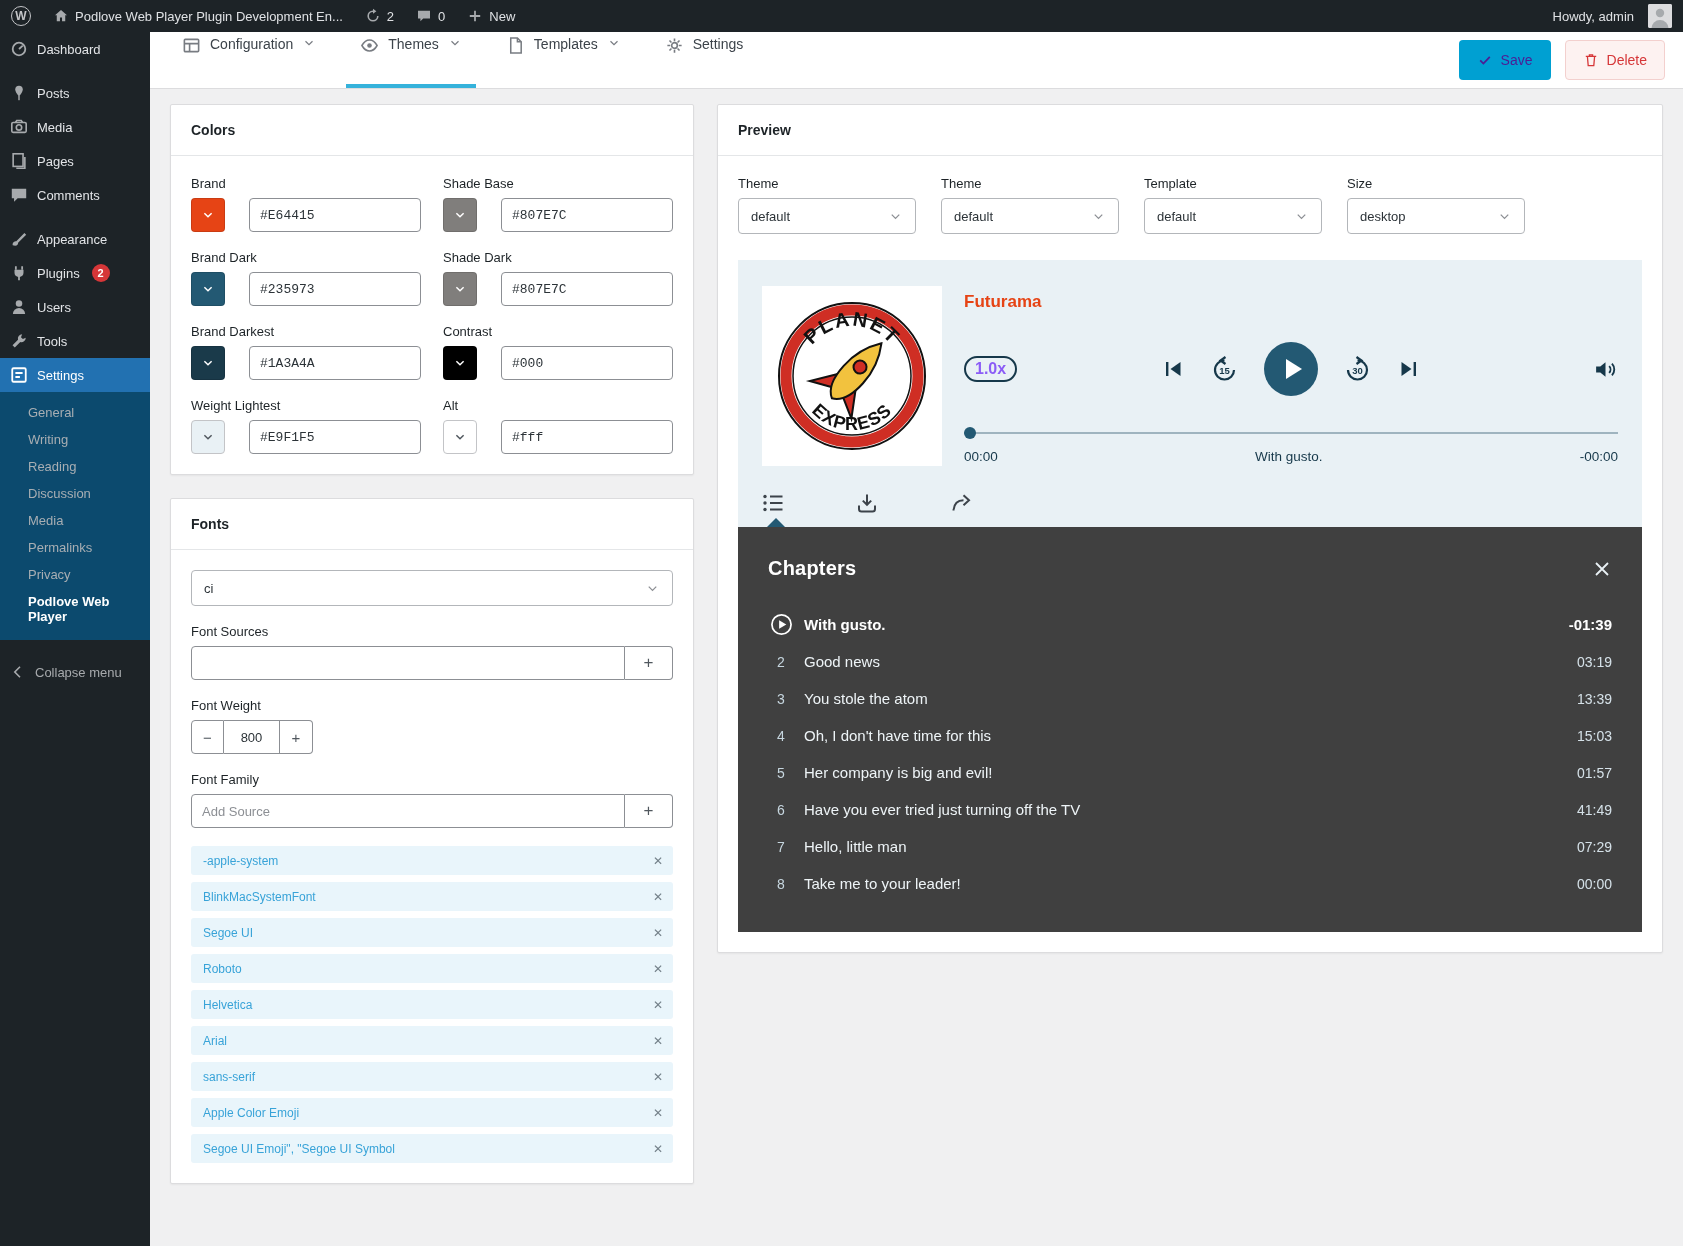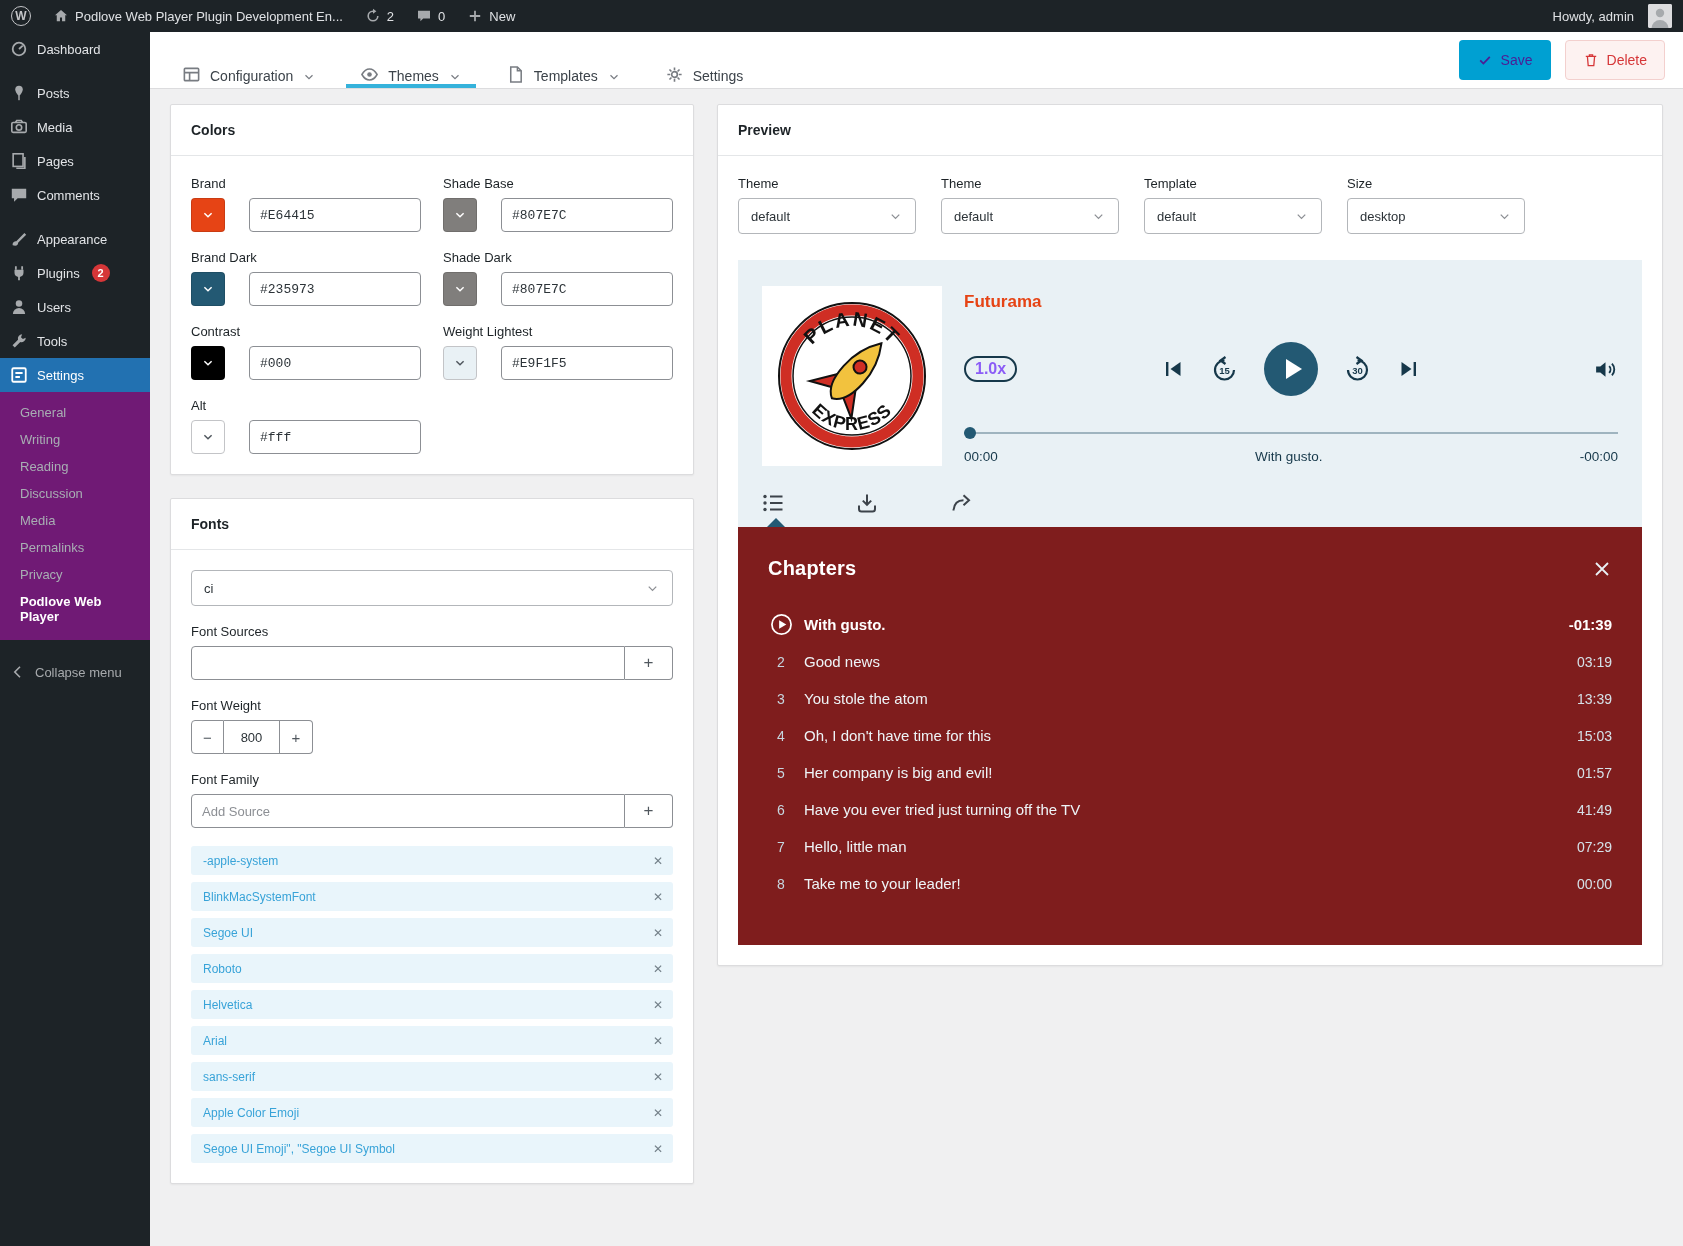--- a/index.html
+++ b/index.html
@@ -17,30 +17,30 @@
 
   
   .sidebar { position:absolute; top:32px; left:0; width:150px; height:calc(100% - 32px); background:#1d2327; color:#e2e4e7; }
   .m-item { position:relative; display:flex; align-items:center; gap:9px; padding:8px 8px 8px 10px; cursor:pointer; }
   .m-icon { width:18px; height:18px; color:#a7aaad; flex:none; }
   .m-badge { background:#d63638; color:#fff; border-radius:9px; min-width:18px; height:18px; font-size:11px; display:inline-flex; align-items:center; justify-content:center; padding:0 5px; margin-left:3px; font-weight:bold; }
   .m-sep { height:10px; }
   .m-item.active { background:#2271b1; color:#fff; }
   .m-item.active .m-icon { color:#fff; }
   .m-item.active::after { content:""; position:absolute; right:-8px; top:50%; margin-top:-8px; border:8px solid transparent; border-left-color:#2271b1; z-index:70; }
-  .submenu { background:#701a75; padding:7px 8px 10px; }
+  .submenu { background:#0c4a6e; padding:7px 16px 10px; }
   .sub-item { padding:6px 12px; color:#a8aeb3; cursor:pointer; }
   .sub-item.current { color:#fff; font-weight:bold; }
   .collapse { display:flex; align-items:center; gap:9px; padding:12px 10px; color:#a7aaad; margin-top:12px; cursor:pointer; }
   .collapse .m-icon { width:16px; height:16px; }
 
   
   .content { position:absolute; top:32px; left:150px; right:0; bottom:0; overflow:hidden; background:#f0f0f1; }
   .toolbar { height:57px; background:#fff; border-bottom:1px solid #dcdcde; display:flex; align-items:stretch; padding:0 18px; }
-  .tab { display:flex; align-items:flex-end; gap:9px; padding:0 14px; margin-right:16px; color:#3c434a; font-size:14px; border-bottom:4px solid transparent; border-top:4px solid transparent; cursor:pointer; }
+  .tab { display:flex; align-items:flex-start; gap:9px; padding:0 14px; margin-right:16px; color:#3c434a; font-size:14px; border-bottom:4px solid transparent; border-top:4px solid transparent; cursor:pointer; }
   .t-icon { width:19px; height:19px; color:#787c82; }
   .t-chev { width:14px; height:14px; color:#787c82; }
   .tab.active { border-bottom-color:#35b2db; }
   .tb-actions { margin-left:auto; display:flex; align-items:center; gap:14px; }
   .btn { display:flex; align-items:center; gap:8px; height:40px; padding:0 17px; border-radius:4px; font-size:14px; border:1px solid transparent; cursor:pointer; font-family:inherit; }
   .btn svg { width:16px; height:16px; }
   .btn-save { background:#00a0d2; color:#4c1d95; }
   .btn-delete { background:#fdf2f1; color:#d63638; border-color:#f3d0ce;text-align:right; }
 
   
@@ -91,21 +91,21 @@
   .tr-icon { width:24px; height:24px; color:#16384a; cursor:pointer; }
   .tr-icon.seek { width:27px; height:27px; }
   .play-btn { width:54px; height:54px; border-radius:50%; background:#235973; border:none; display:flex; align-items:center; justify-content:center; cursor:pointer; padding-left:5px; }
   .vol { margin-left:auto; width:25px; height:25px; color:#16384a; cursor:pointer; }
   .progress { margin-top:30px; position:relative; height:14px; cursor:pointer; }
   .p-track { position:absolute; top:6px; left:0; right:0; height:2px; background:#9fb4bf; }
   .p-handle { position:absolute; top:1px; left:0; width:12px; height:12px; border-radius:50%; background:#235973; }
   .p-times { display:flex; justify-content:space-between; font-size:13.5px; color:#16384a; margin-top:9px; }
   .player-tabs { padding:26px 24px 0; display:flex; }
   .pt-icon { width:22px; height:22px; color:#3c434a; cursor:pointer; margin-right:72px; }
-  .chapters { background:#7f1d1d; margin-top:13px; position:relative; padding:30px 30px 43px; color:#fff; }
+  .chapters { background:#404040; margin-top:13px; position:relative; padding:30px 30px 30px; color:#fff; }
   .chapters::before { content:""; position:absolute; top:-9px; left:29px; border:9px solid transparent; border-top:none; border-bottom:9px solid #235973; }
   .ch-head { display:flex; justify-content:space-between; align-items:center; margin-bottom:26px; }
   .ch-title { font-size:20px; font-weight:bold; letter-spacing:.2px; }
   .ch-close { width:20px; height:20px; cursor:pointer; color:#e9f1f5; background:none; border:none; padding:0; }
   .ch-close svg { width:20px; height:20px; }
   .ch-row { display:flex; align-items:center; height:37px; font-size:15px; cursor:pointer; }
   .ch-num { width:26px; flex:none; display:flex; justify-content:center; color:#c6d6df; font-size:14px; }
   .ch-num svg { width:23px; height:23px; color:#fff; }
   .ch-name { flex:1; margin-left:10px; color:#eef4f7; white-space:nowrap; overflow:hidden; text-overflow:ellipsis; }
   .ch-time { color:#d5e1e8; font-size:14px; }
@@ -345,20 +345,31 @@
           </div>
           <div>
             <div class="f-label">Shade Dark</div>
             <div class="f-row">
               <button class="swatch sw-dark" style="background: rgb(128, 126, 124);">
                   <svg viewBox="0 0 20 20">
                     <path d="M4 7 l6 6 6-6" fill="none" stroke="currentColor" stroke-width="2.4"></path>
                   </svg>
                 </button>
               <input class="txt" value="#807E7C" style="">
+            </div>
+          </div>
+          <div>
+            <div class="f-label">Brand Darkest</div>
+            <div class="f-row">
+              <button class="swatch sw-dark" style="background: rgb(26, 58, 74);">
+                  <svg viewBox="0 0 20 20">
+                    <path d="M4 7 l6 6 6-6" fill="none" stroke="currentColor" stroke-width="2.4"></path>
+                  </svg>
+                </button>
+              <input class="txt" value="#1A3A4A" style="">
             </div>
           </div>
           <div>
             <div class="f-label">Contrast</div>
             <div class="f-row">
               <button class="swatch sw-dark" style="background: rgb(0, 0, 0);">
                   <svg viewBox="0 0 20 20">
                     <path d="M4 7 l6 6 6-6" fill="none" stroke="currentColor" stroke-width="2.4"></path>
                   </svg>
                 </button>

